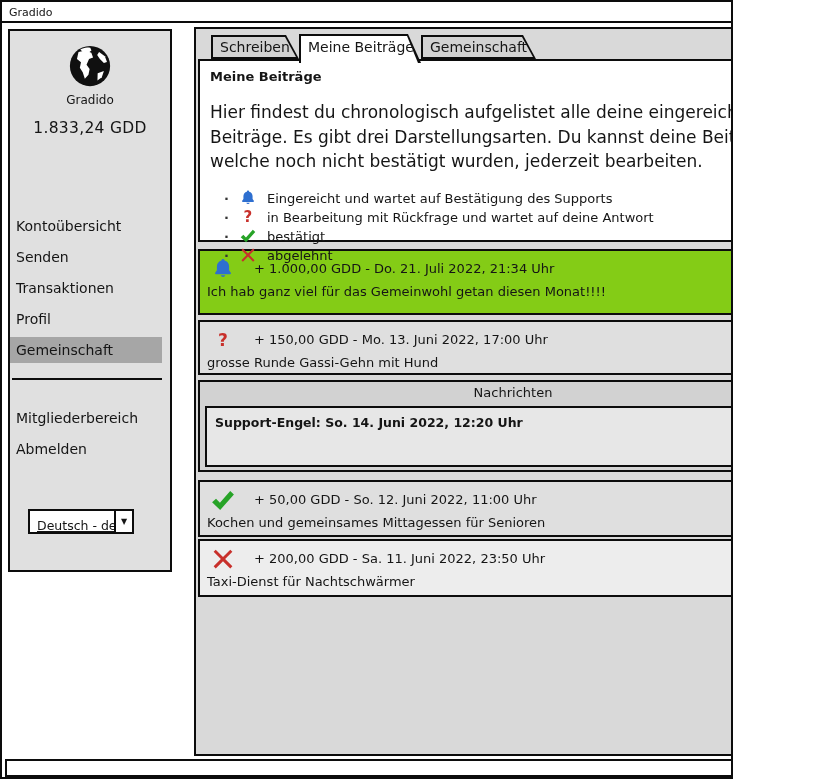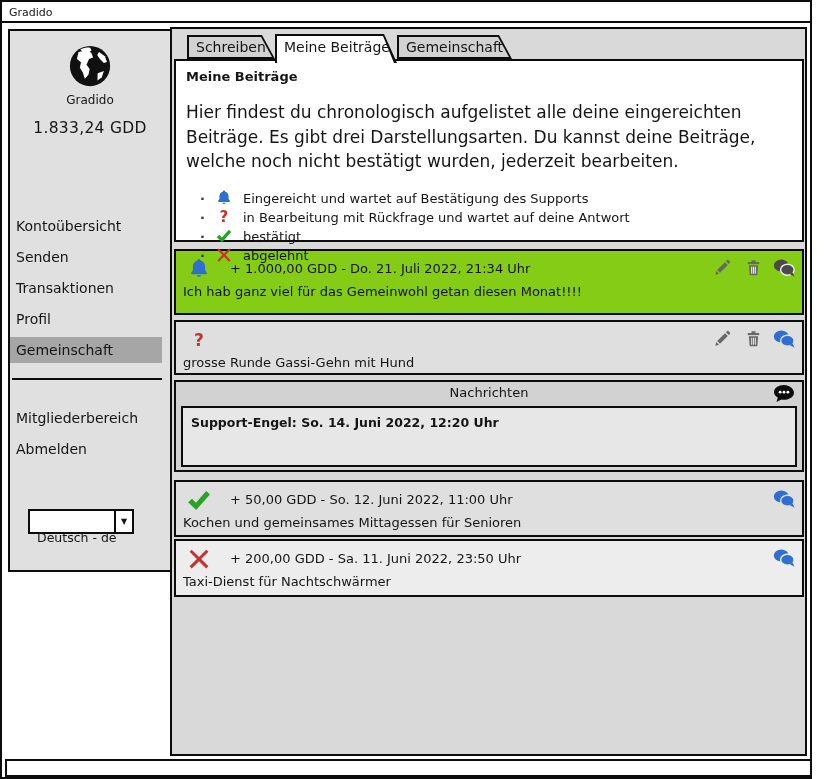--- a/index.html
+++ b/index.html
@@ -1,39 +1,39 @@
 <!DOCTYPE html>
 <html><head>
 <meta charset="utf-8">
 <style>
   html,body{margin:0;padding:0;background:#fff;}
   *{box-sizing:border-box;}
   body{font-family:"DejaVu Sans","Liberation Sans",sans-serif;color:#151515;}
-  .window{position:relative;width:812px;height:779px;background:#fff;border:2px solid #0c0c0c;overflow:hidden;}
+  .window{position:relative;width:733px;height:779px;background:#fff;border:2px solid #0c0c0c;overflow:hidden;}
 
   
   .titlebar{position:absolute;left:0;top:0;right:0;height:21px;border-bottom:2px solid #0c0c0c;background:#fff;}
   .titlebar span{display:block;padding-left:7px;font-size:11px;line-height:21px;}
 
   
   .sidebar{position:absolute;left:6px;top:27px;width:164px;height:543px;background:#e0e0e0;border:2px solid #0c0c0c;}
   .logo-wrap{position:absolute;left:0;top:12px;width:100%;text-align:center;}
   .logo-label{position:absolute;left:0;top:62px;width:100%;text-align:center;font-size:12px;}
   .balance{position:absolute;left:0;top:88px;width:100%;text-align:center;font-size:15.5px;letter-spacing:.3px;}
   .nav{position:absolute;left:0;top:182px;width:100%;}
   .menu-item{height:26px;line-height:26px;margin-bottom:5px;padding-left:6px;font-size:14px;cursor:default;}
   .menu-item.selected{background:#a6a6a6;margin-right:8px;}
   .side-divider{position:absolute;left:2px;top:347px;width:150px;border:none;border-top:2px solid #0c0c0c;margin:0;}
   .nav2{position:absolute;left:0;top:374px;width:100%;}
   .lang-select{position:absolute;left:18px;top:478px;width:106px;height:25px;background:#fff;border:2px solid #0c0c0c;}
-  .lang-select .val{position:absolute;left:7px;top:16px;line-height:21px;font-size:12.5px;}
+  .lang-select .val{position:absolute;left:7px;top:4px;line-height:21px;font-size:12.5px;text-decoration:underline;}
   .lang-arrow{position:absolute;right:0;top:0;bottom:0;width:18px;border-left:2px solid #0c0c0c;background:#fff;text-align:center;font-size:8px;line-height:21px;}
 
   
-  .main{position:absolute;left:168px;top:25px;width:637px;height:729px;background:#d9d9d9;border:2px solid #0c0c0c;}
+  .main{position:absolute;left:192px;top:25px;width:637px;height:729px;background:#d9d9d9;border:2px solid #0c0c0c;}
   .tab{position:absolute;height:24px;z-index:2;cursor:default;}
   .tab .shape{position:absolute;inset:0;background:#0c0c0c;clip-path:polygon(0 0,calc(100% - 13px) 0,100% 100%,0 100%);}
   .tab .fill{position:absolute;left:2px;top:2px;right:0;bottom:2px;background:#d2d2d2;clip-path:polygon(0 0,calc(100% - 14px) 0,calc(100% - 3px) 100%,0 100%);}
   .tab .lbl{position:absolute;left:9px;top:0;line-height:24px;font-size:14px;z-index:2;white-space:nowrap;}
   .tab.active{top:5px !important;height:29px;z-index:6;}
   .tab.active .fill{bottom:0;background:#fff;}
   .tab.active .lbl{line-height:26px;}
 
   .intro-panel{position:absolute;left:2px;top:30px;width:630px;height:183px;background:#fff;border:2px solid #0c0c0c;z-index:3;padding:8px 10px;}
   .intro-panel h1{margin:0 0 16px 0;font-size:13px;font-weight:bold;}
@@ -214,20 +214,21 @@
             <ellipse cx="17" cy="12.6" rx="8" ry="6.5" stroke="#ededed" stroke-width="1.7"></ellipse>
             <path d="M19.5 17.5l6 3.3-2.5-5.4z"></path>
           </svg>
         </button>
       </div>
       <span class="desc">Ich hab ganz viel für das Gemeinwohl getan diesen Monat!!!!</span>
     </div>
 
     <div class="entry e2">
       <span class="status-ico q-glyph">?</span>
+      <span class="amount">+ 150,00 GDD -  Mo. 13. Juni 2022, 17:00 Uhr</span>
       <div class="actions">
         <button class="act">
           <svg width="20" height="20" viewBox="0 0 24 24" class="fill-gray">
             <path d="M4 20l1.1-4.5 3.4 3.4z"></path>
             <path d="M6.2 14.4 15.6 5l3.4 3.4-9.4 9.4z"></path>
             <path d="M16.7 3.9l1.3-1.3c.5-.5 1.4-.5 1.9 0l1.5 1.5c.5.5.5 1.4 0 1.9l-1.3 1.3z"></path>
           </svg>
         </button>
         <button class="act">
           <svg width="19" height="20" viewBox="0 0 24 24" class="fill-gray">

